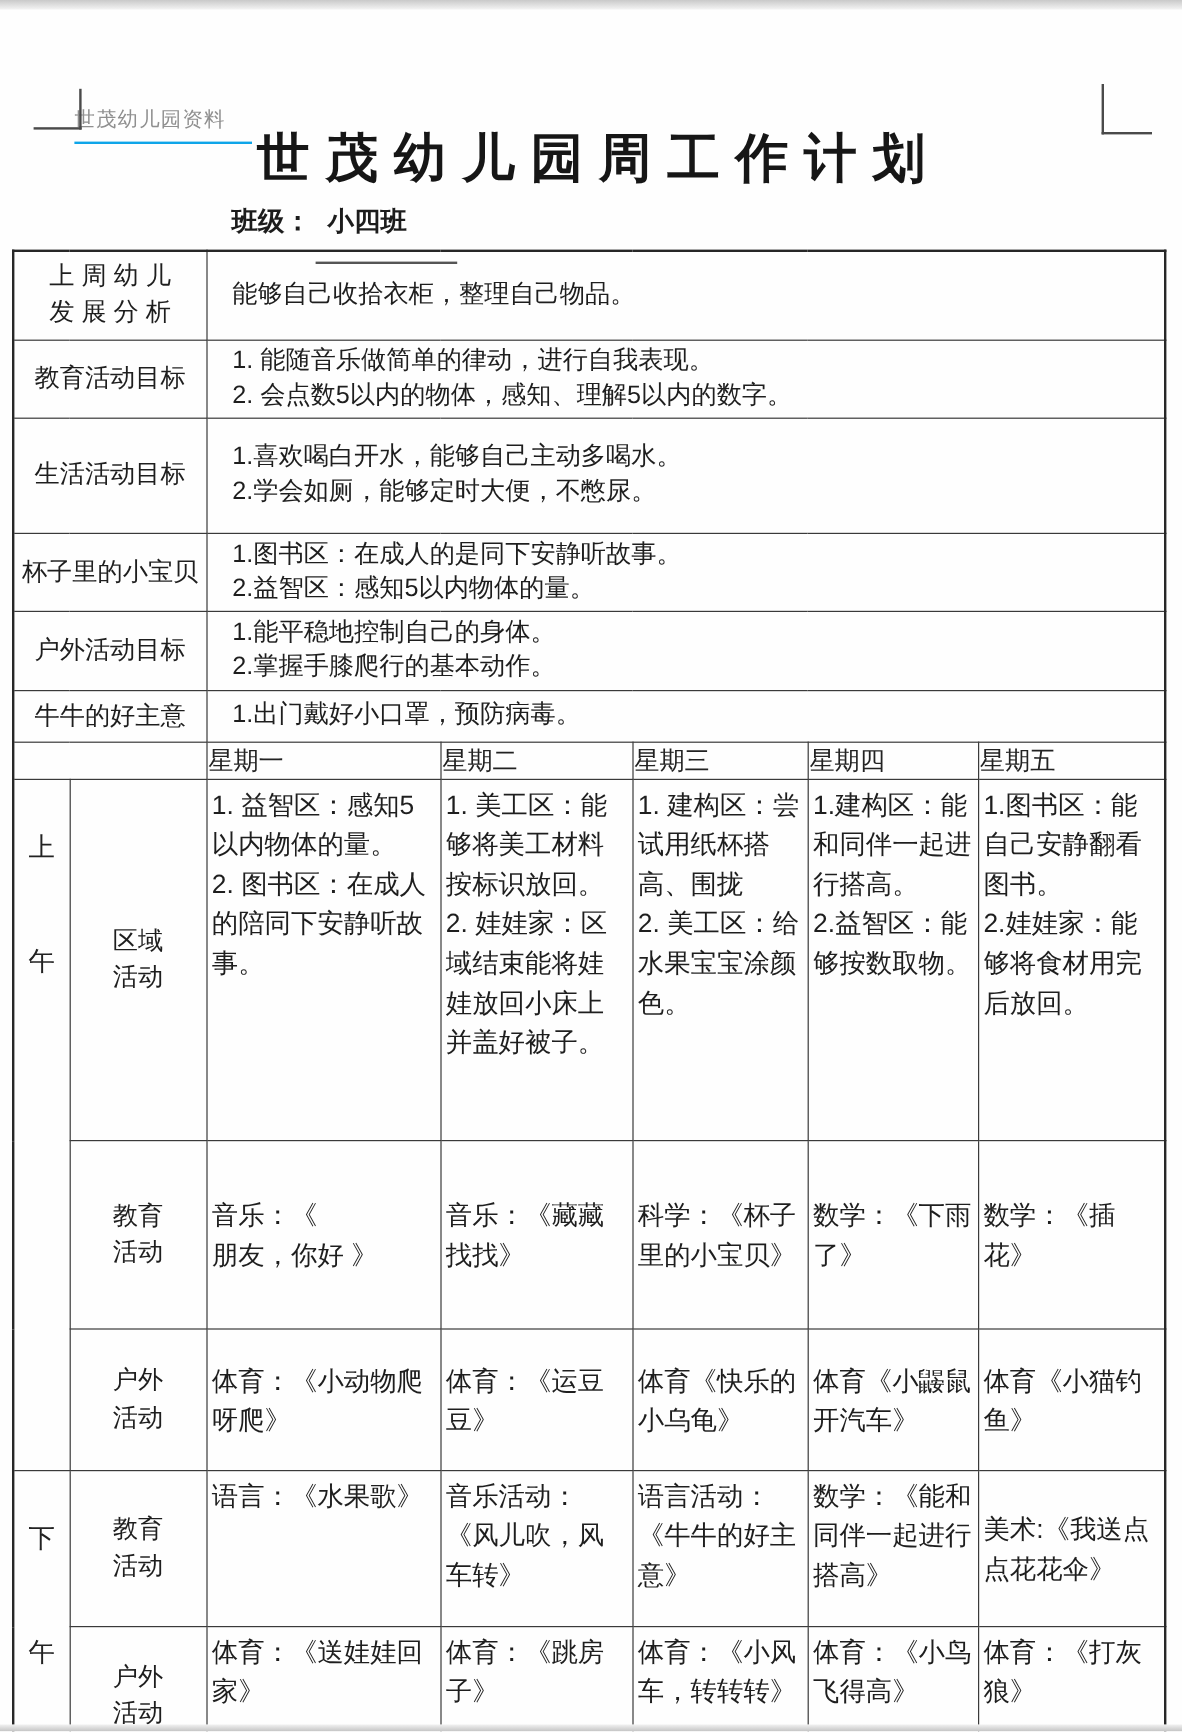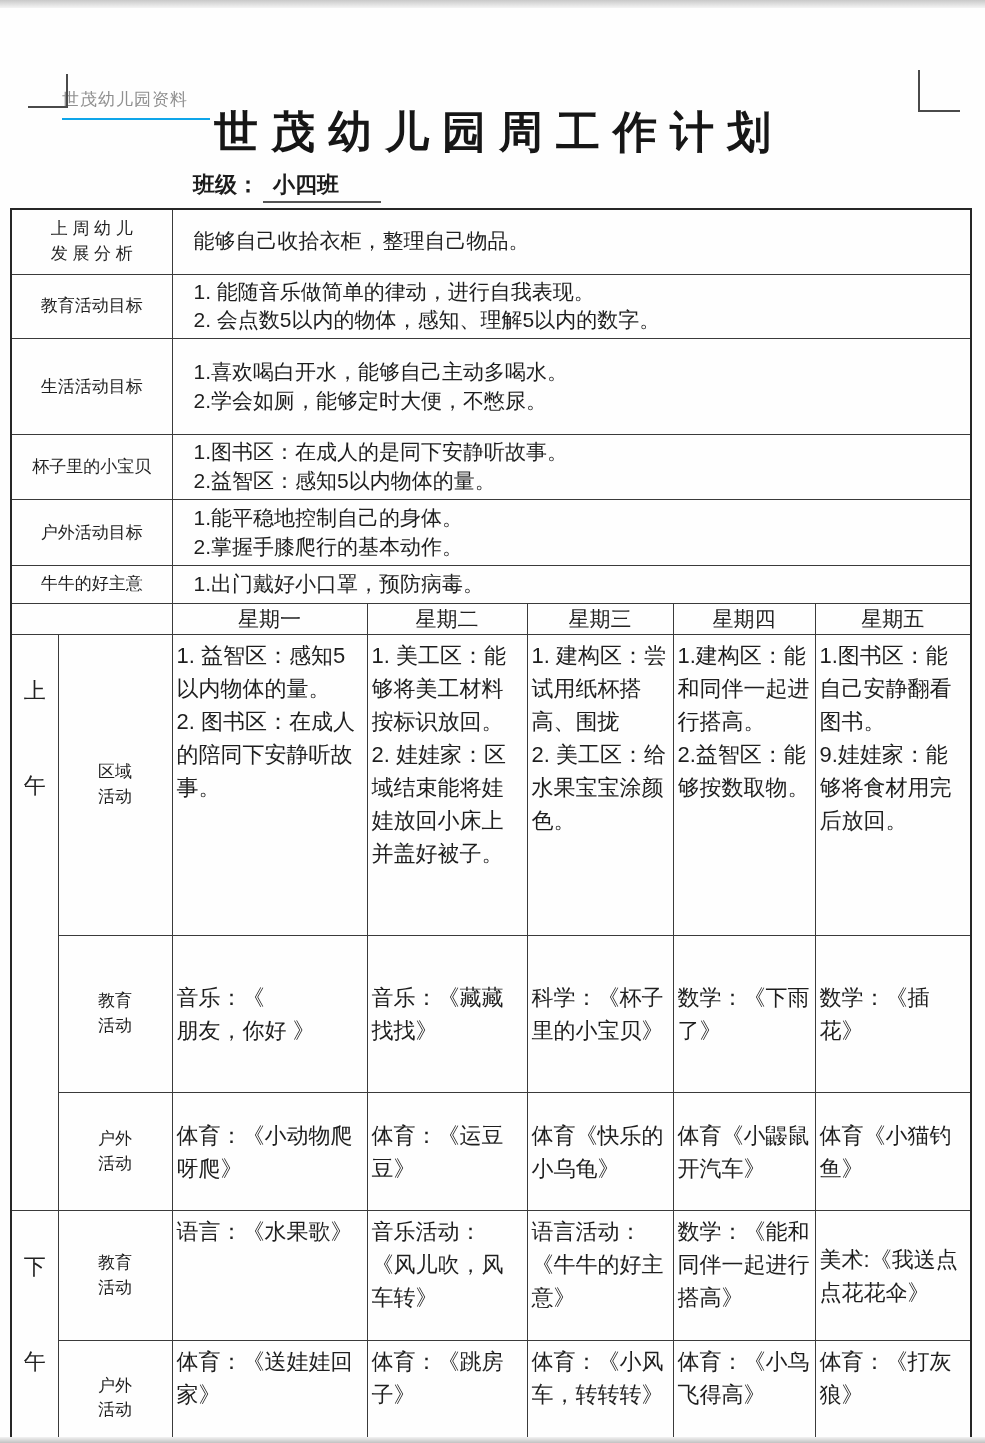--- a/index.html
+++ b/index.html
@@ -34,39 +34,39 @@
   .title {
     position: absolute; top: 103px; left: 0; width: 100%;
     text-align: center; font-size: 44px; font-weight: bold; color: #161616;
     letter-spacing: 13px; text-indent: 13px;
   }
   .meta { position: absolute; top: 170px; left: 0; width: 100%; height: 40px;
     font-size: 22px; font-weight: bold; color: #1c1c1c; }
   .meta-class { position: absolute; left: 193px; top: 0; }
   .meta-time  { position: absolute; left: 518px; top: 0; }
   .underlined {
-    display: inline-block; min-width: 118px; padding: 0 14px 1px 10px;
+    display: inline-block; min-width: 118px; padding: 0 14px 18px 10px;
     border-bottom: 2px solid #555; margin-left: 4px;
   }
   table.plan {
     position: absolute; top: 208px; left: 10px;
     width: 960px; table-layout: fixed; border-collapse: collapse;
     background: transparent;
   }
   table.plan { border: 2px solid #272727; }
   table.plan td { border: 1.5px solid #3a3a3a; overflow: hidden; }
   td.lbl {
-    text-align: center; font-size: 17px; color: #1e1e1e;
+    text-align: center; font-size: 21px; color: #1e1e1e;
     white-space: pre-line; line-height: 1.45; padding: 6px;
   }
   td.cnt {
     font-size: 21px; color: #1e1e1e; white-space: pre-line;
     line-height: 1.38; padding: 3px 21px; vertical-align: middle; text-align: left;
   }
-  td.day { text-align: center; font-size: 21px; font-weight: normal; padding: 1px; }
+  td.day { font-size: 21px; font-weight: normal; padding: 1px; }
   td.period {
     text-align: center; font-size: 22px; vertical-align: top;
     white-space: pre-line; line-height: 95px; padding-top: 8px;
   }
   td.cell {
     font-size: 22px; color: #1e1e1e; white-space: pre-line;
     line-height: 1.5; padding: 4px 4px; vertical-align: top; text-align: left;
   }
   td.v-mid { vertical-align: middle; }
   td.t-ctr { }
@@ -151,21 +151,21 @@
 活动</td>
         <td class="cell">1.  益智区：感知5以内物体的量。
 2.  图书区：在成人的陪同下安静听故事。</td>
         <td class="cell">1.  美工区：能够将美工材料按标识放回。
 2.  娃娃家：区域结束能将娃娃放回小床上并盖好被子。</td>
         <td class="cell">1.  建构区：尝试用纸杯搭高、围拢
 2.  美工区：给水果宝宝涂颜色。</td>
         <td class="cell">1.建构区：能和同伴一起进行搭高。
 2.益智区：能够按数取物。</td>
         <td class="cell">1.图书区：能自己安静翻看图书。
-9.娃娃家：能够将食材用完后放回。</td>
+2.娃娃家：能够将食材用完后放回。</td>
       </tr>
       <tr class="r-am2">
         <td class="lbl v-mid">教育
 活动</td>
         <td class="cell v-mid t-ctr">音乐：《
 朋友，你好 》</td>
         <td class="cell v-mid">音乐：《藏藏找找》</td>
         <td class="cell v-mid">科学：《杯子里的小宝贝》</td>
         <td class="cell v-mid">数学：《下雨了》</td>
         <td class="cell v-mid">数学：《插花》</td>

